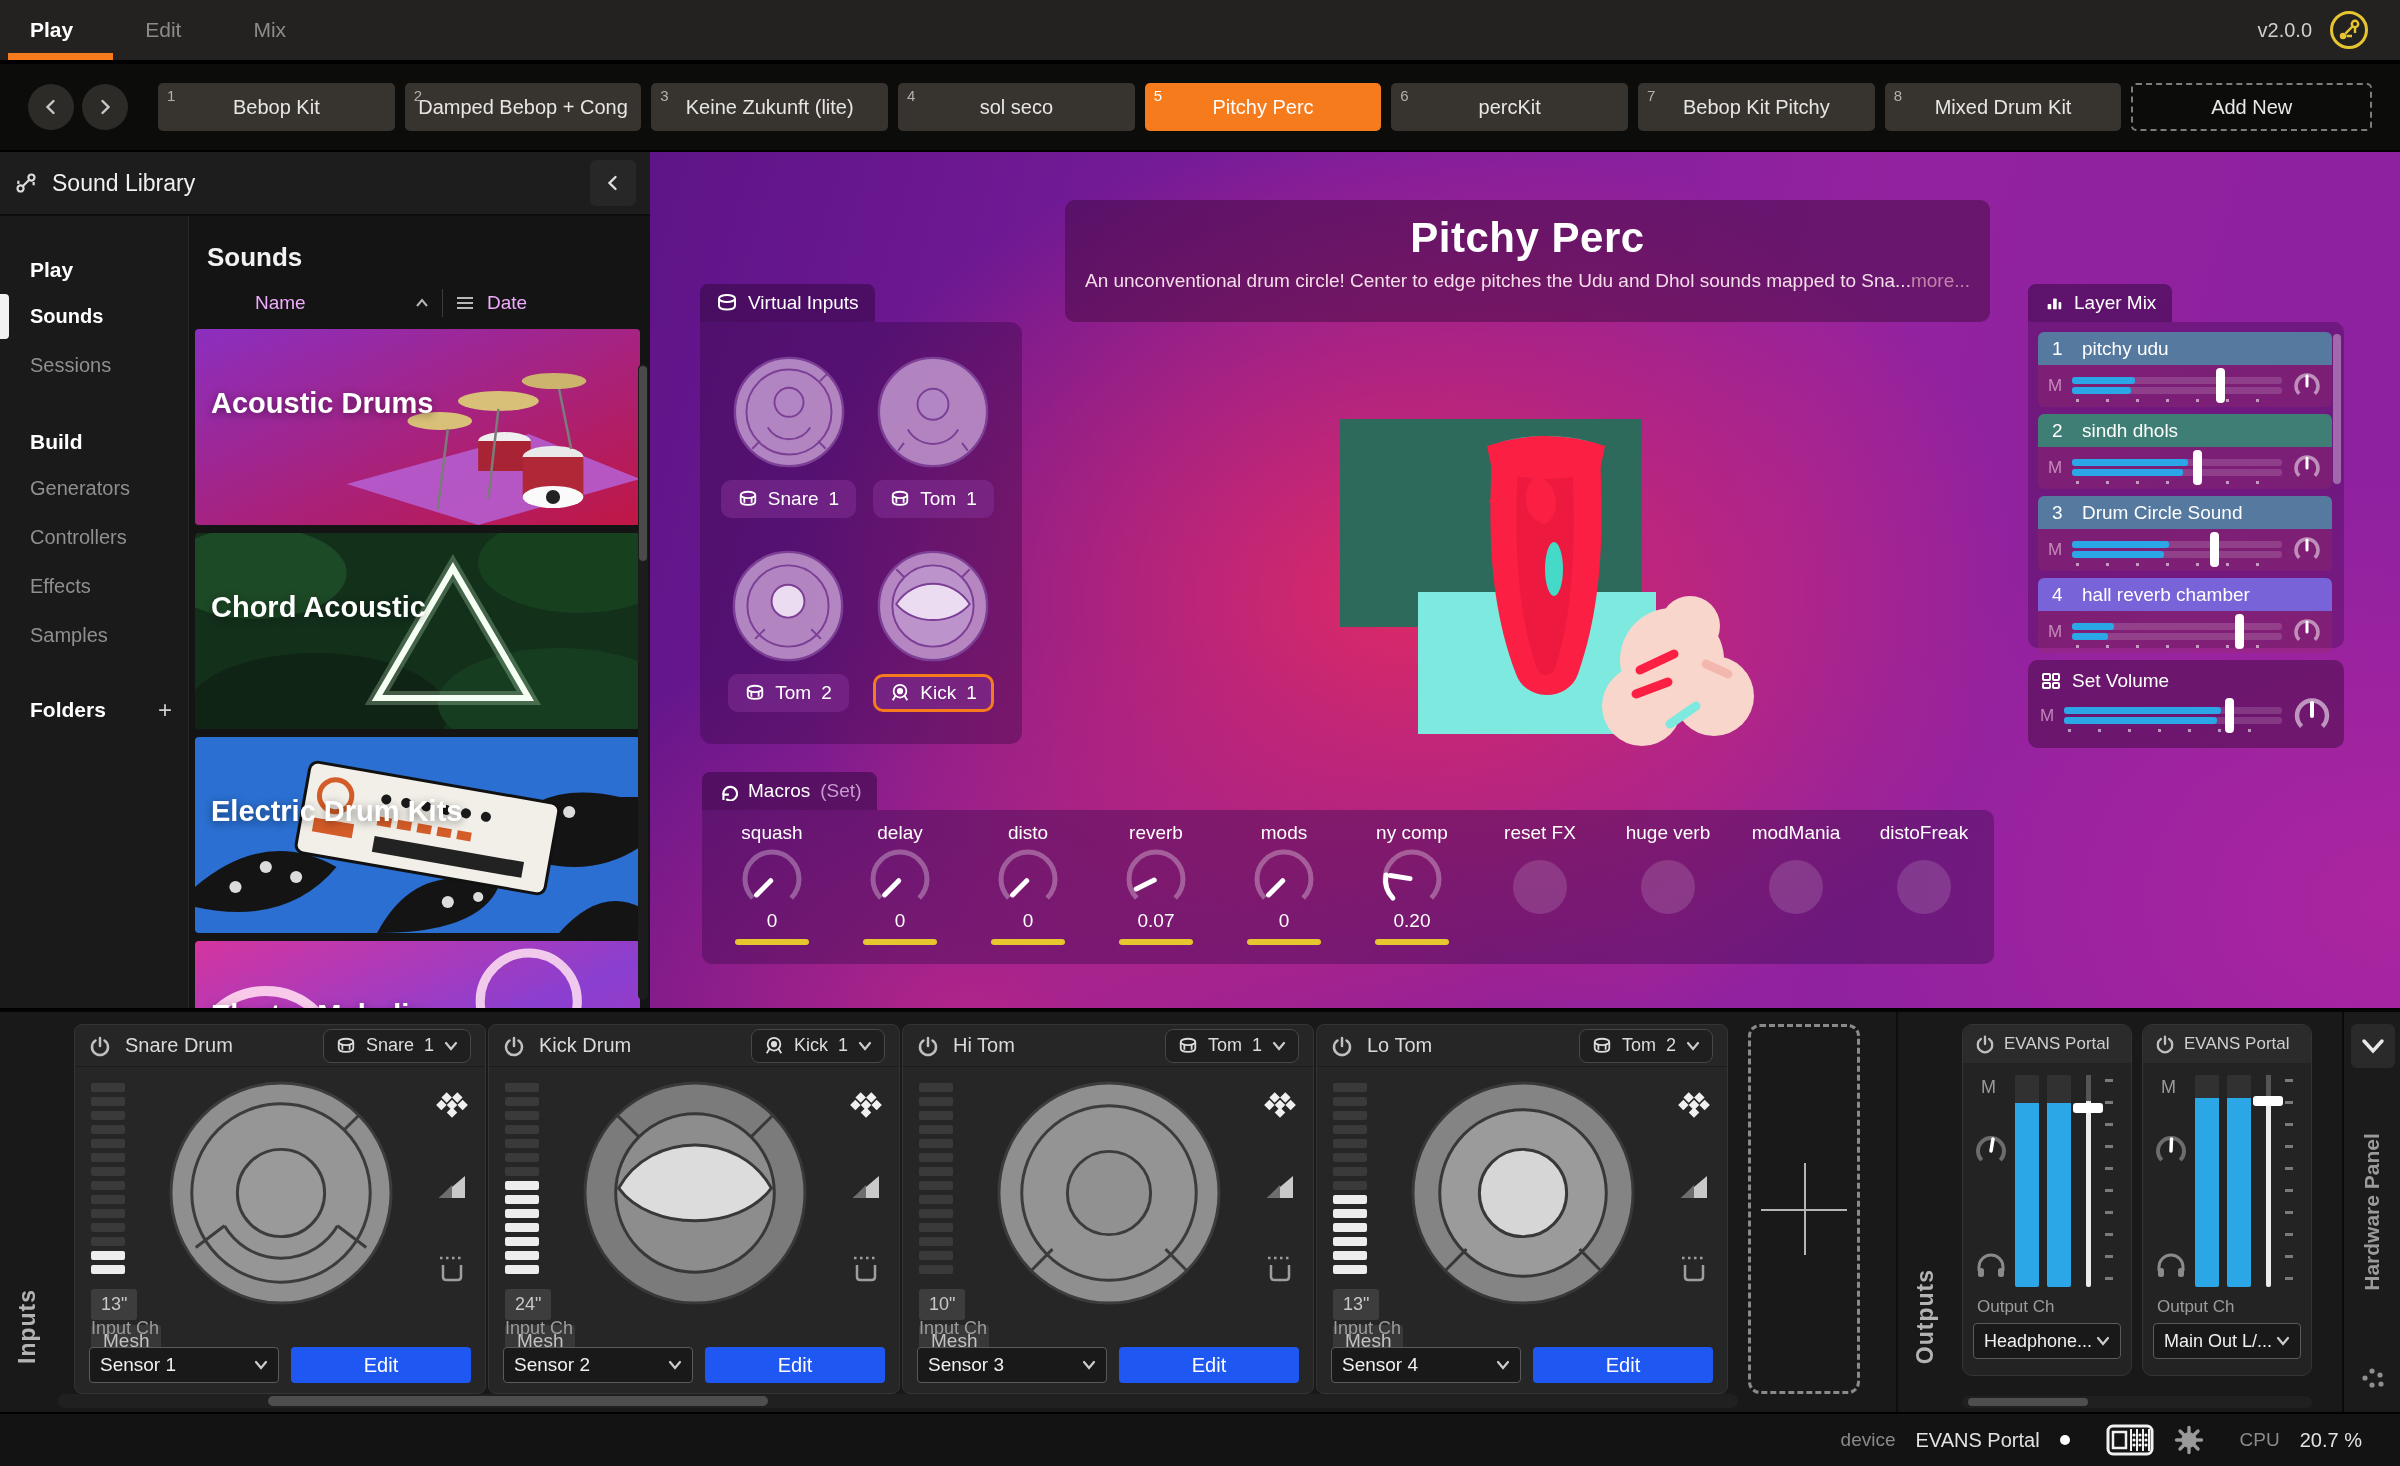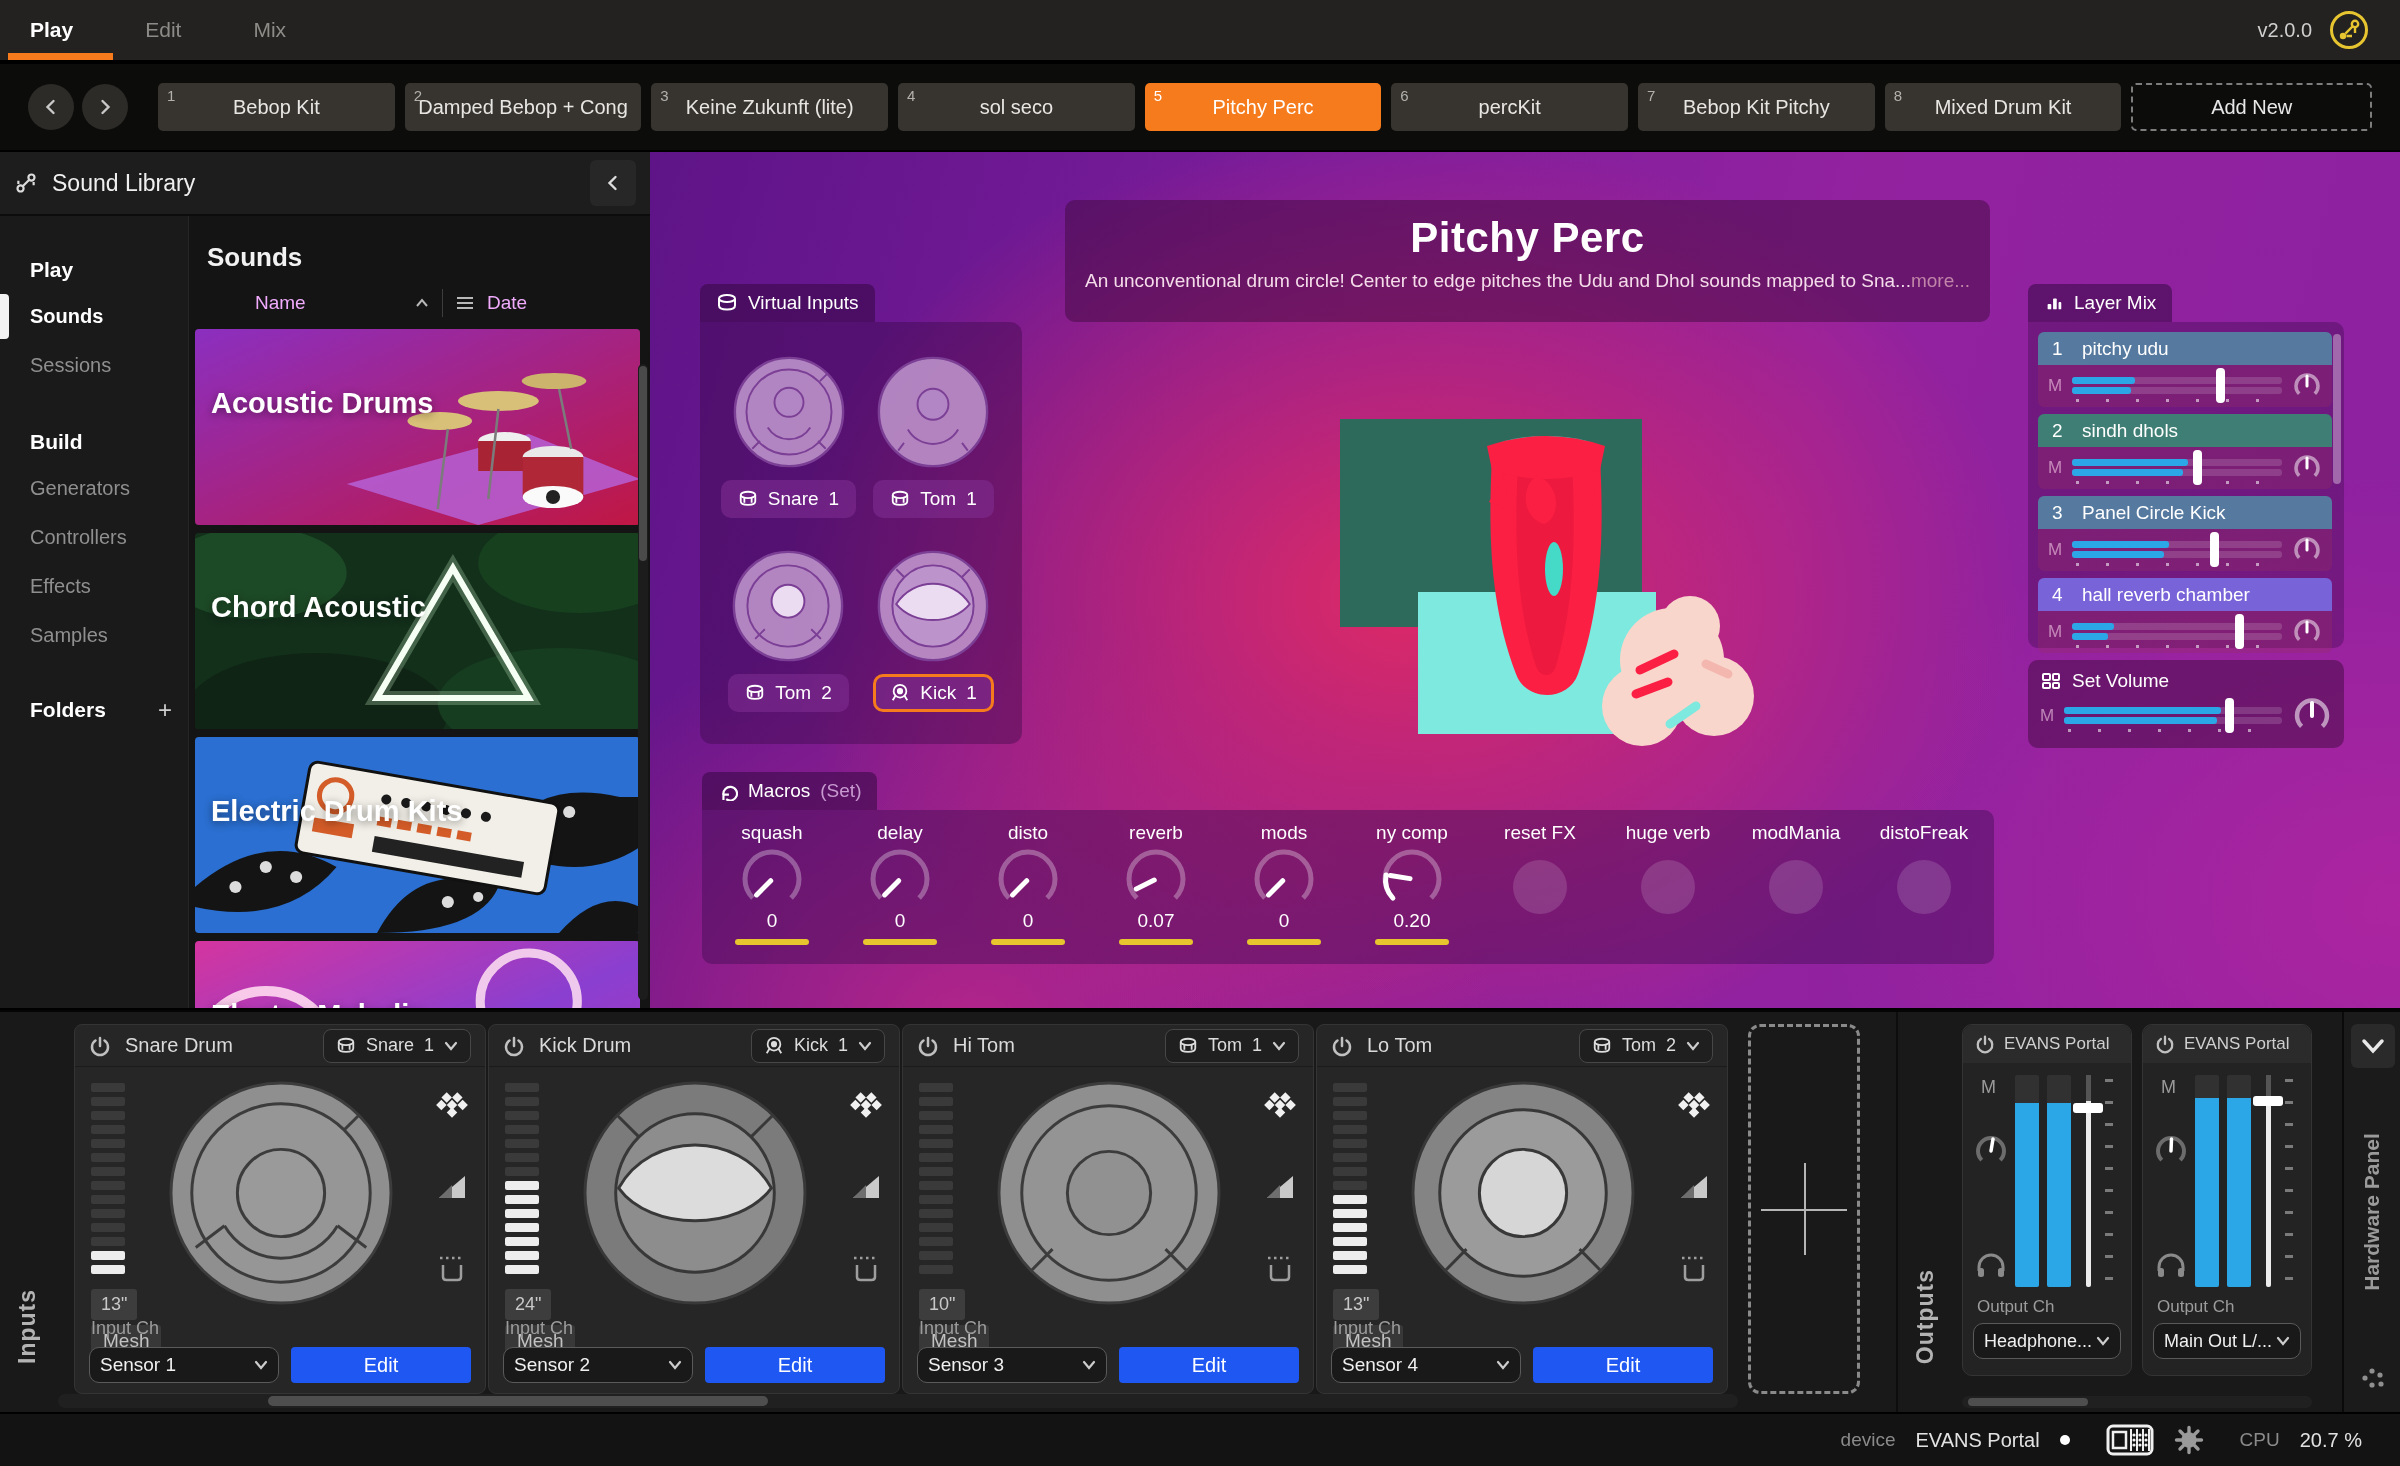--- a/index.html
+++ b/index.html
@@ -116,21 +116,21 @@
   .route-chip { margin-left:auto; height:34px; background:#1f1f1f; border:1px solid #474747; border-radius:8px; display:flex; align-items:center; gap:10px; padding:0 12px; font-size:18px; color:#ddd; cursor:pointer; }
   .chan-meter { position:absolute; left:16px; top:58px; display:flex; flex-direction:column; gap:5px; }
   .chan-meter .seg { width:34px; height:9px; background:#3a3a3a; border-radius:2px; }
   .chan-meter .seg.on { background:#ededed; }
   .pad { position:absolute; left:92px; top:54px; width:228px; height:228px; }
   .chan-icons { position:absolute; right:16px; top:66px; display:flex; flex-direction:column; gap:52px; align-items:center; }
   .size-badge { position:absolute; left:16px; top:264px; background:#3d3d3d; color:#c8c8c8; font-size:18px; padding:5px 10px; border-radius:3px; }
   .head-badge { position:absolute; left:16px; top:300px; background:#383838; color:#c2c2c2; font-size:19px; padding:5px 12px; border-radius:3px; }
   .input-label { position:absolute; left:16px; bottom:54px; font-size:18px; color:#9c9c9c; }
   .chan-foot { position:absolute; left:14px; right:14px; bottom:10px; display:flex; gap:12px;align-items:center; }
-  .select { height:36px; background:#191919; border:1px solid #5a5a5a; border-radius:10px; display:flex; align-items:center; justify-content:space-between; padding:0 10px; font-size:19px; color:#f0f0f0; cursor:pointer; }
+  .select { height:36px; background:#191919; border:1px solid #5a5a5a; border-radius:4px; display:flex; align-items:center; justify-content:space-between; padding:0 10px; font-size:19px; color:#f0f0f0; cursor:pointer; }
   .in-select { flex:0 0 190px; }
   .edit-btn { flex:1; height:36px; border:none; border-radius:4px; color:#fff; font-size:20px; cursor:pointer; }
   .add-slot { position:absolute; left:1748px; top:12px; width:112px; height:370px; border:3px dashed #8a8a8a; border-radius:12px; cursor:pointer; }
   .add-slot .ch,.add-slot .cv { position:absolute; background:#b5b5b5; }
   .add-slot .ch { left:10px; right:10px; top:50%; height:2px; }
   .add-slot .cv { top:calc(50% - 46px); height:92px; left:50%; width:2px; }
   .outputs-label { position:absolute; left:1912px; bottom:48px; }
   .outputs-region { position:absolute; left:1896px; top:0; bottom:0; width:2px; background:#0d0d0d; }
   .out-pan { position:absolute; top:12px; width:170px; height:352px; background:#232323; border:1px solid #343434; border-radius:10px; }
   .op1 { left:1962px; } .op2 { left:2142px; }
@@ -577,21 +577,21 @@
           <svg width="30" height="30" viewBox="0 0 30 30">
               <path d="M7.2 22.8 A11 11 0 1 1 22.8 22.8" fill="none" stroke="rgba(255,255,255,.5)" stroke-width="3.5"></path>
               <path d="M15 15 L15 5" stroke="#fff" stroke-width="3" stroke-linecap="round"></path>
             </svg>
         </div>
       </div>
 
       <div class="layer">
         <div class="layer-head" style="background: rgb(86, 121, 159);">
             <span class="lnum">3</span>
-            <span>Panel Circle Kick</span>
+            <span>Drum Circle Sound</span>
           </div>
         <div class="layer-row">
           <span class="mute">M</span>
           <div class="meter">
             <div class="mtrack t1"></div>
               <div class="mtrack t2"></div>
             <div class="mbar b1" style="width: 46%; background: rgb(43, 167, 232);"></div>
             <div class="mbar b2" style="width: 44%; background: rgb(43, 167, 232);"></div>
             <div class="fader" style="left: 68%;"></div>
             <div class="ticks"></div>

